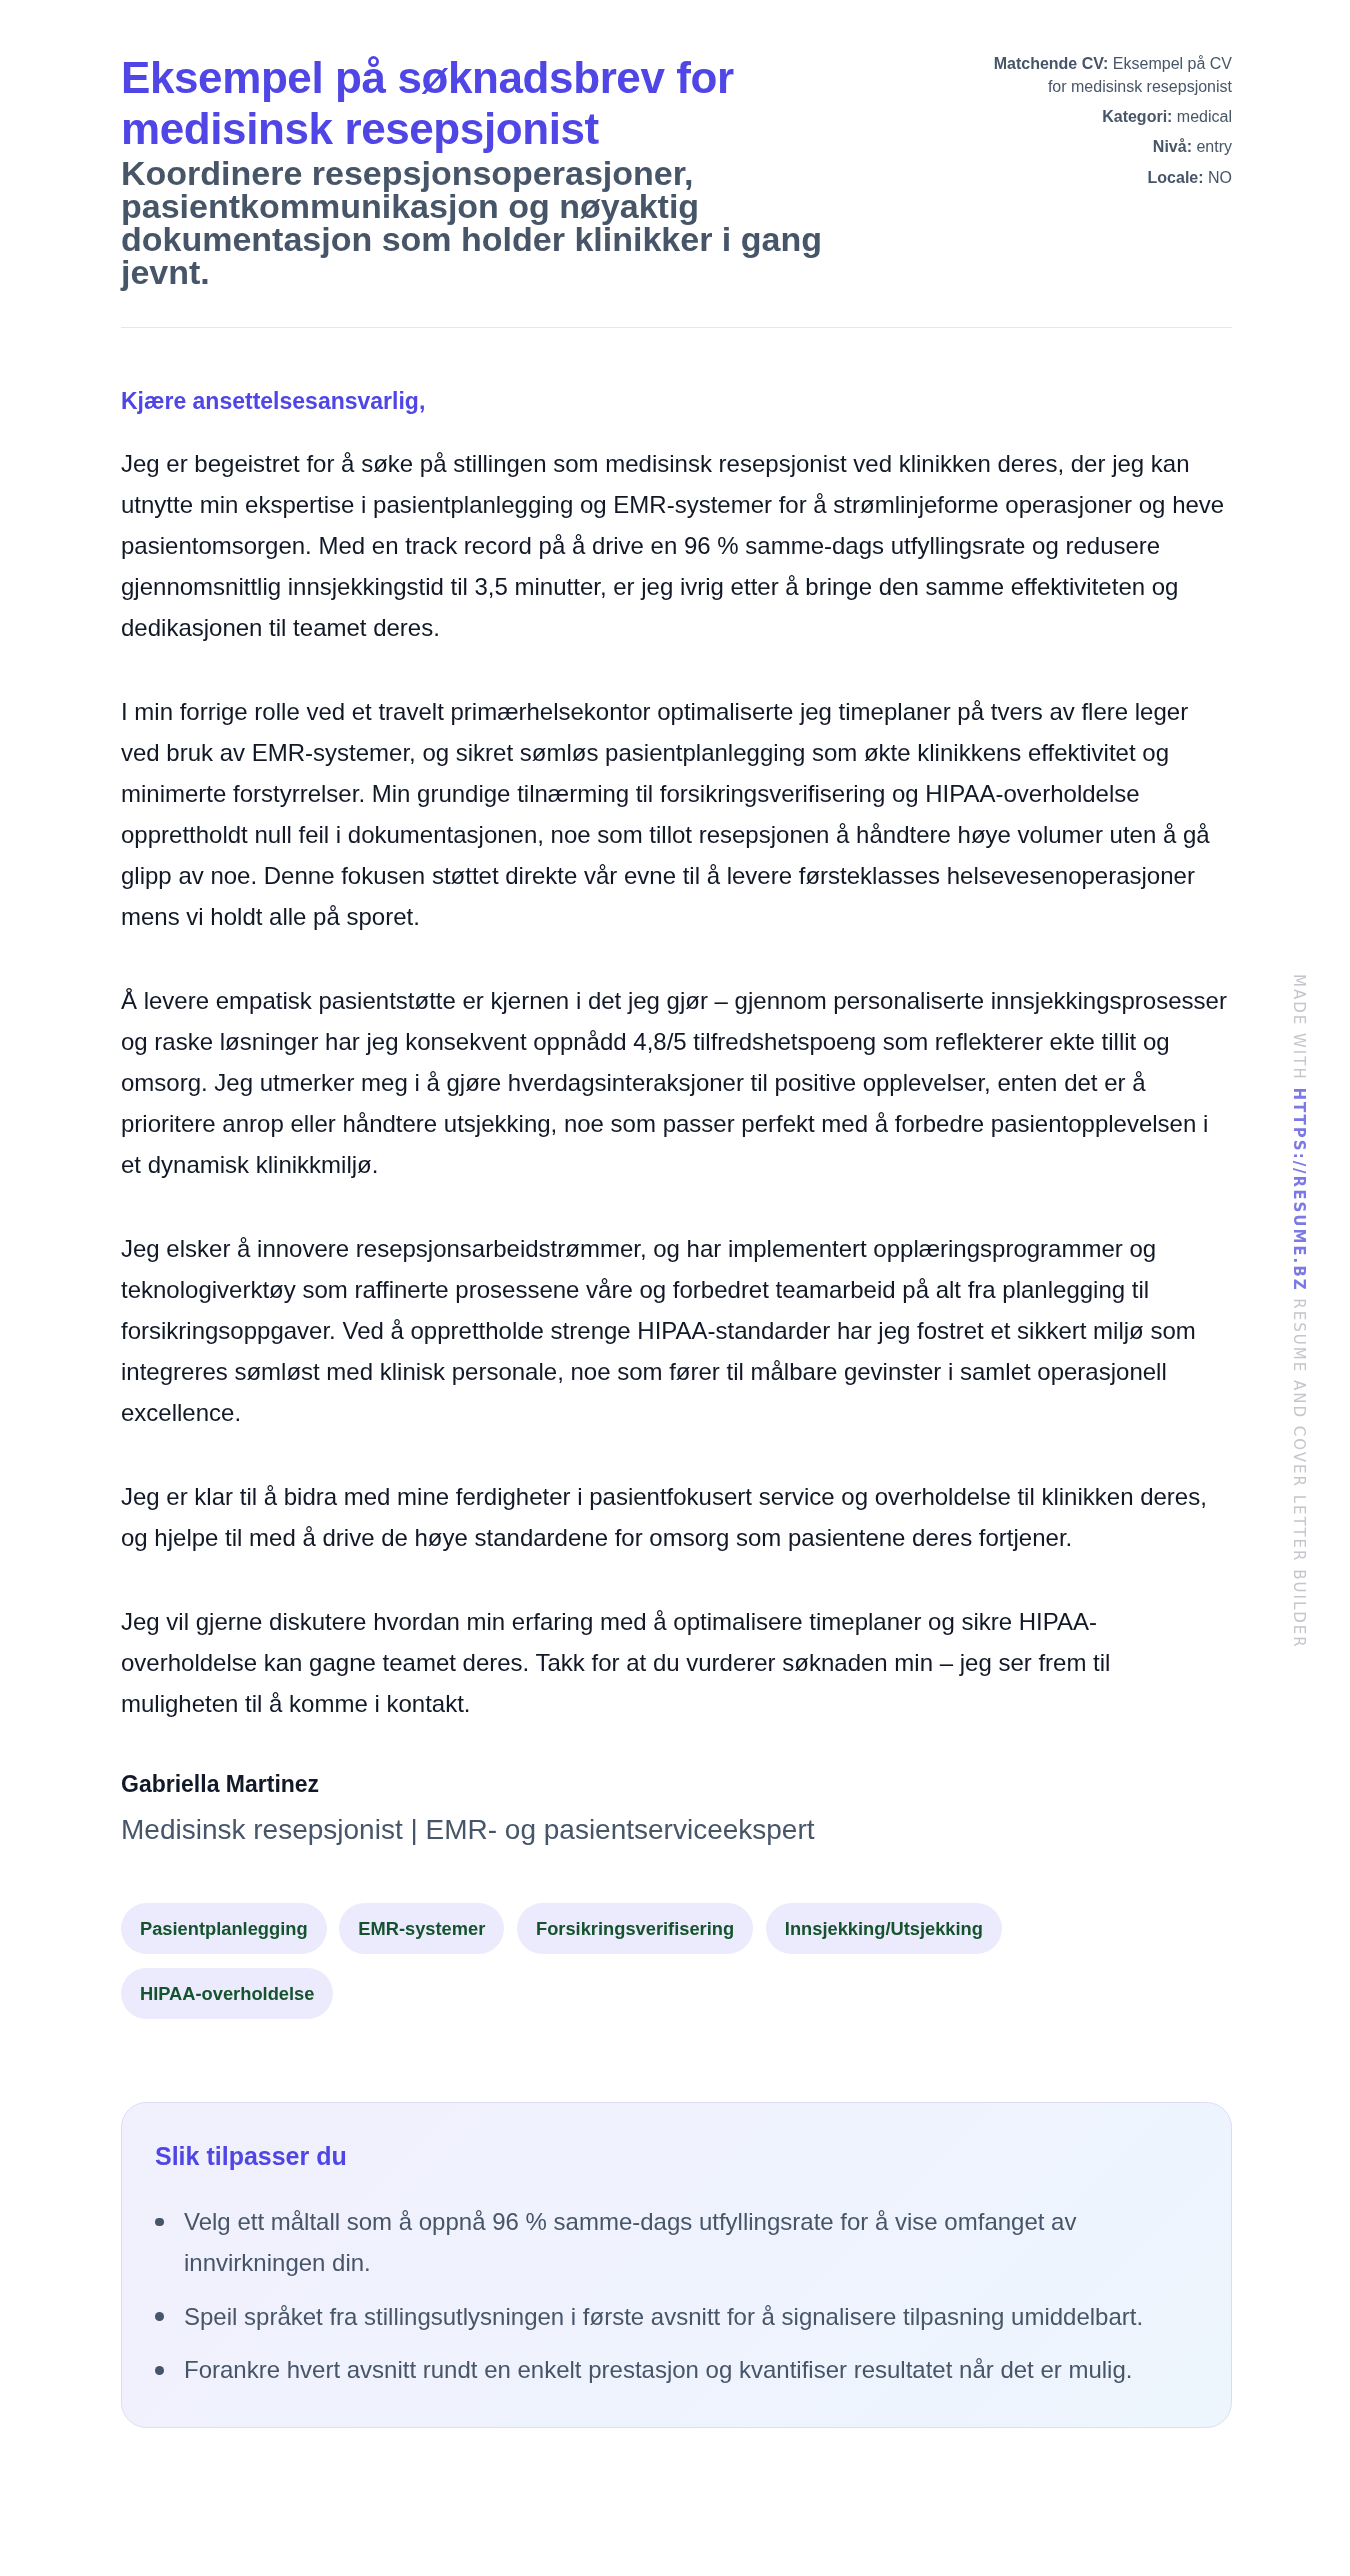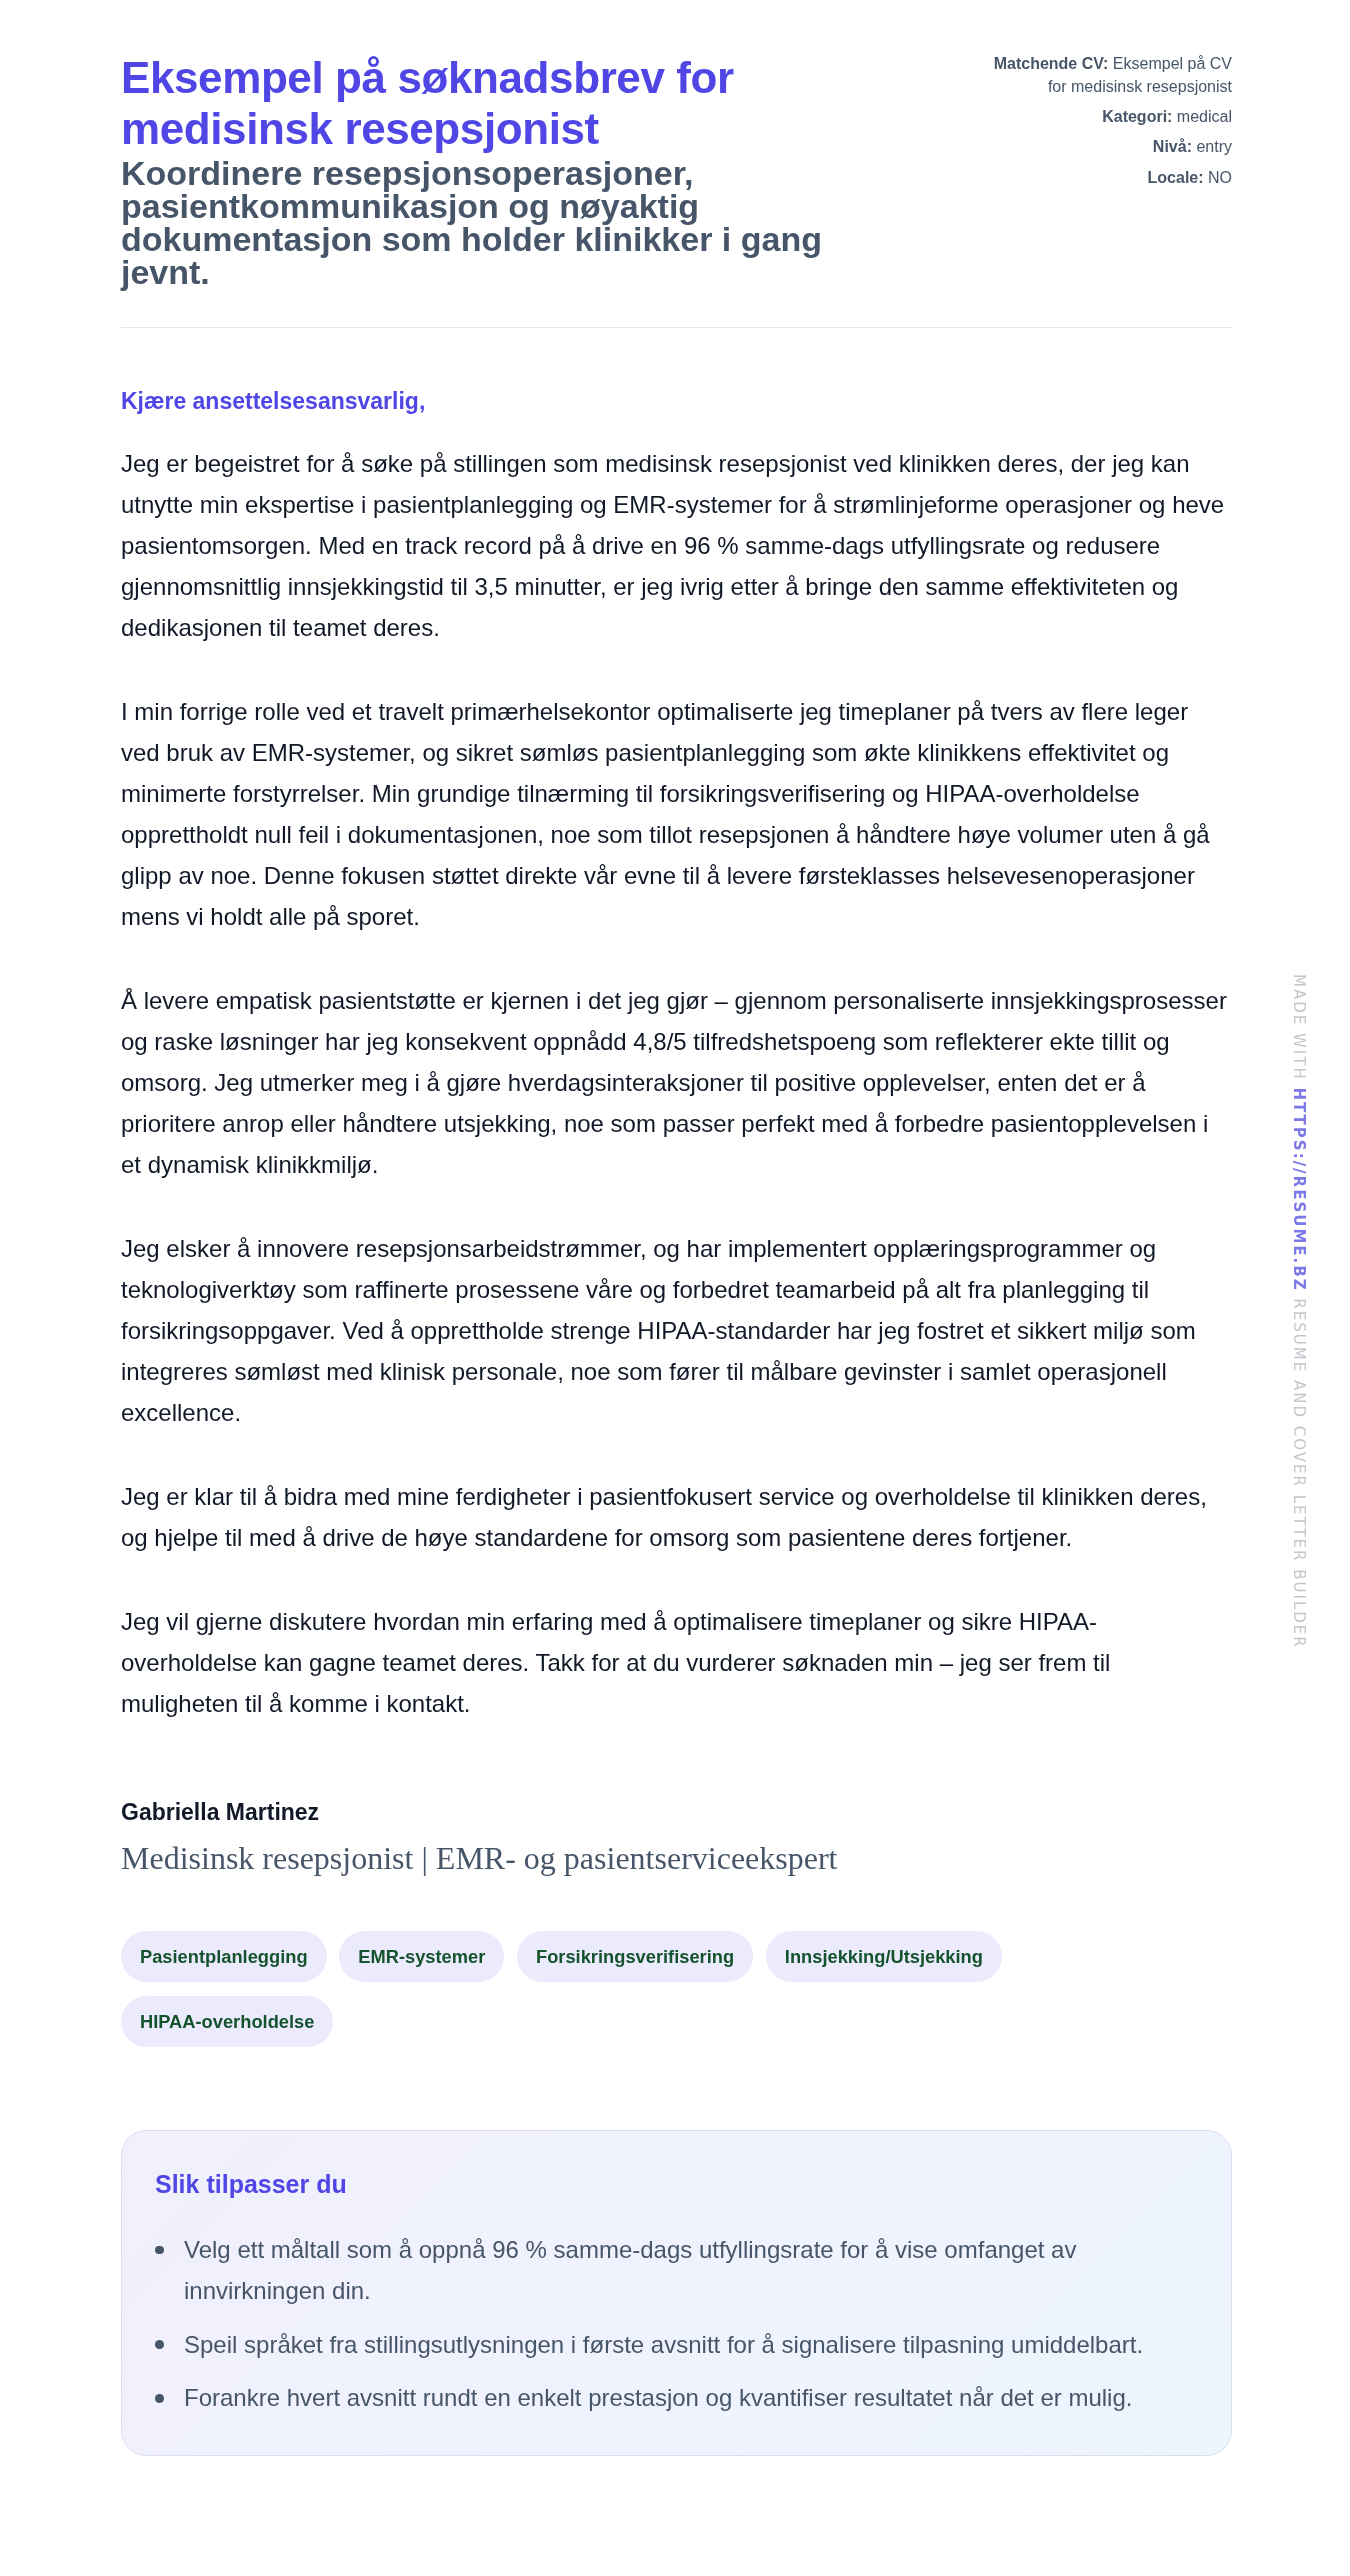--- a/index.html
+++ b/index.html
@@ -59,33 +59,32 @@
       color: #4f46e5;
       line-height: 29px;
     }
     .body-text { margin-top: 27px; }
     .para {
       font-size: 24px;
       line-height: 41px;
       color: #111827;
       margin-bottom: 43px;
     }
-    .signature { margin-top: 72px; }
+    .signature { margin-top: 44px; }
     .sig-name {
       font-size: 23px;
       font-weight: 700;
       color: #111827;
       line-height: 32px;
     }
     .sig-title {
-      font-size: 32px;
+      font-size: 28px;
       color: #475569;
       line-height: 32px;
       margin-top: 14.3px;
-      font-family: Liberation Serif, serif;
     }
     .tags {
       margin-top: 57px;
       display: flex;
       flex-wrap: wrap;
       gap: 14.3px 12.7px;
       width: 953px;
     }
     .tag {
       background: #ecebfd;

